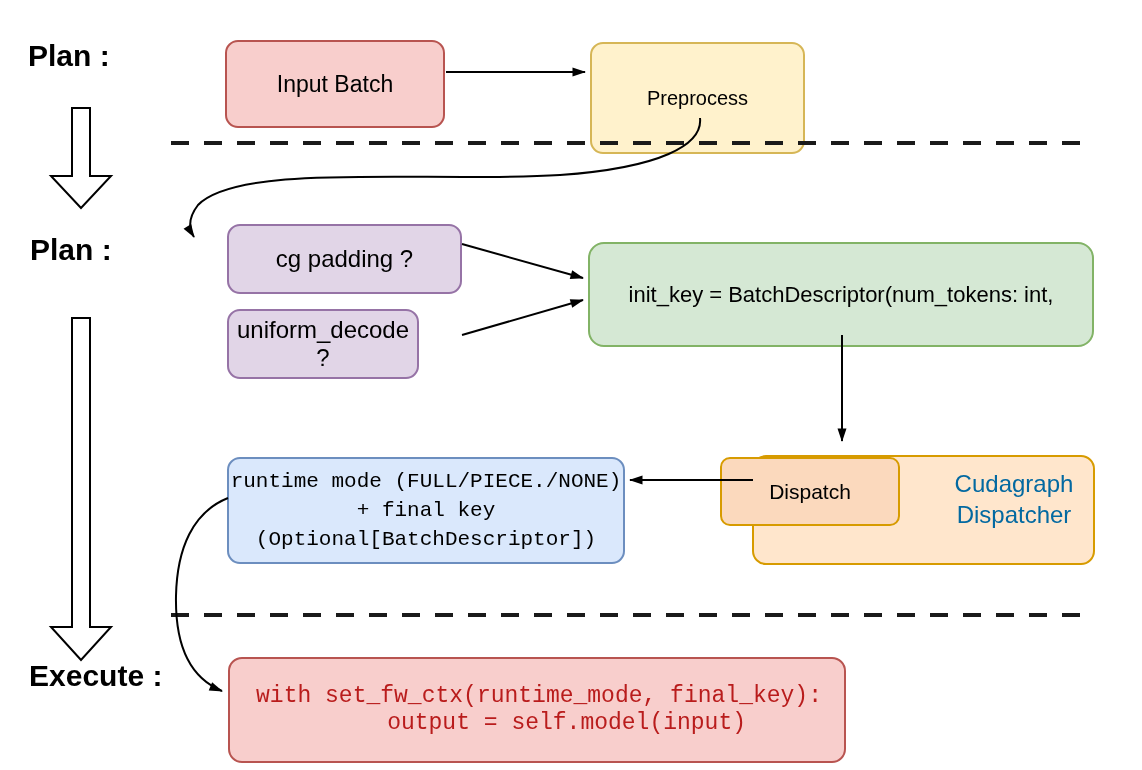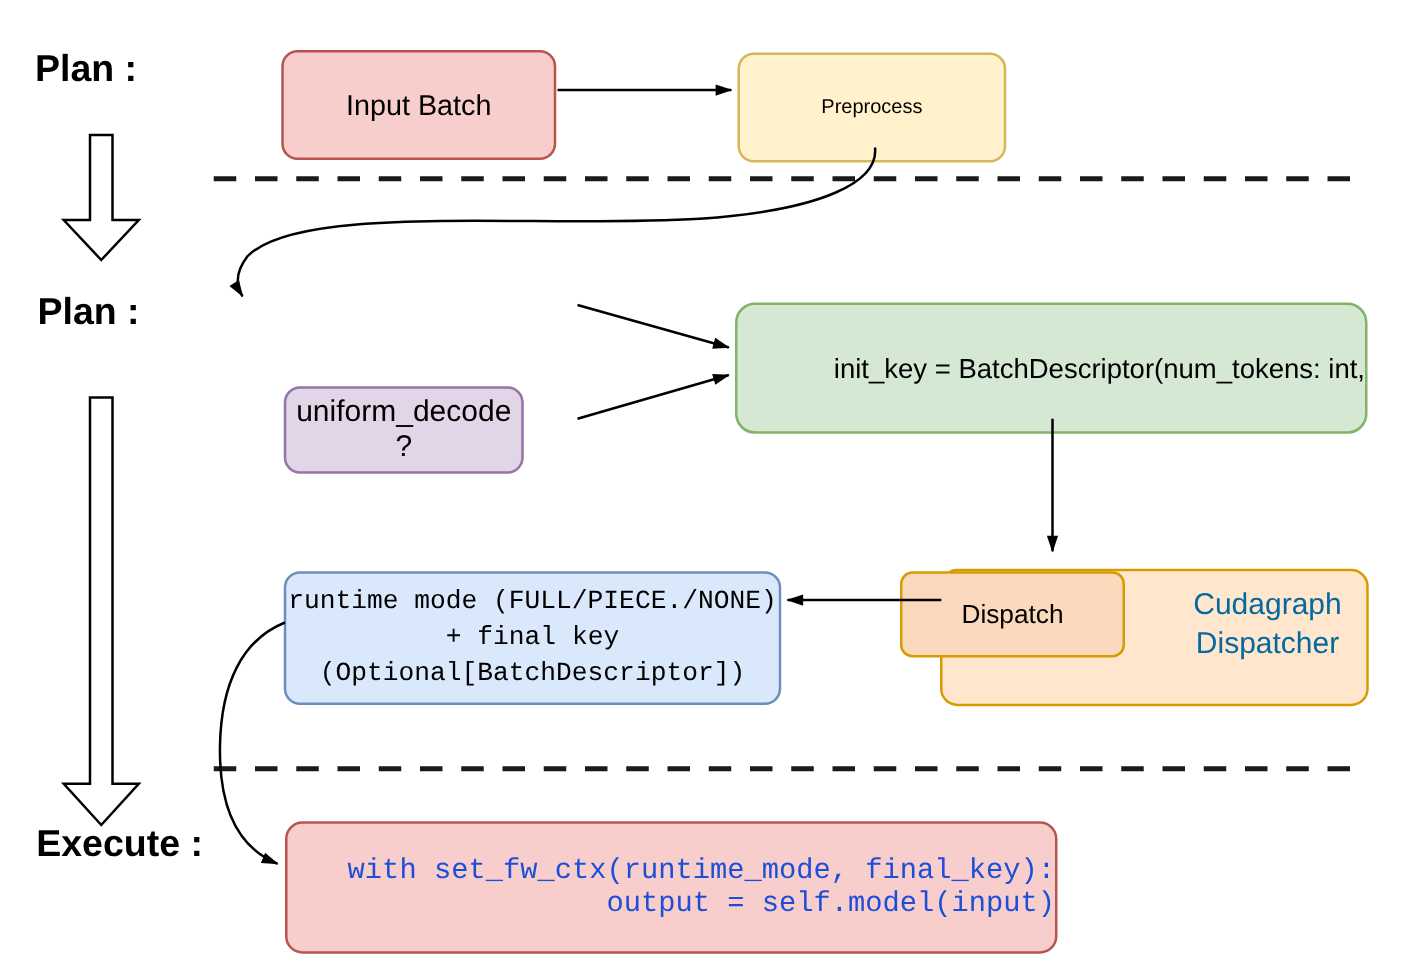--- a/index.html
+++ b/index.html
@@ -36,39 +36,39 @@
     margin-top:12px;
   }
   .node span{display:block;}
 
   #node-input-batch{
     left:225px;top:28px;width:220px;height:88px;
     background:#F8CECC;border-color:#B85450;
     font-size:23px;
   }
   #node-preprocess{
-    left:590px;top:30px;width:215px;height:88px;
+    left:590px;top:30px;width:215px;height:112px;
     background:#FFF2CC;border-color:#D6B656;
-    font-size:16px;
+    font-size:20px;
   }
   #node-cg-padding{
     left:227px;top:212px;width:235px;height:70px;
     background:#E1D5E7;border-color:#9673A6;
     font-size:24px;
   }
   #node-uniform-decode{
     left:227px;top:297px;width:192px;height:70px;
     background:#E1D5E7;border-color:#9673A6;
     font-size:24px;
   }
   #node-init-key{
     left:588px;top:230px;width:506px;height:105px;
     background:#D5E8D4;border-color:#82B366;
     border-radius:16px;
-    font-size:22px;line-height:30px;align-items:flex-end;
+    font-size:22px;line-height:30px;
   }
   #node-runtime-mode{
     left:227px;top:445px;width:398px;height:107px;
     background:#DAE8FC;border-color:#6C8EBF;
     font-size:21px;line-height:29px;font-family:Liberation Mono, monospace;
   }
   #node-cudagraph-outer{
     left:752px;top:443px;width:343px;height:110px;
     background:#FFE6CC;border-color:#D79B00;
     border-radius:14px;
@@ -87,22 +87,22 @@
     font-size:24px;line-height:31px;
     color:#0369a1;
     z-index:3;
   }
   #node-execute-code{
     left:228px;top:645px;width:618px;height:106px;
     background:#F8CECC;border-color:#B85450;
     border-radius:14px;
     font-family:"Liberation Mono", monospace;
     font-size:23px;line-height:27px;
-    color:#1d4ed8;
-    align-items:flex-end;
+    color:#b91c1c;
+    align-items:center;
     padding-left:4px;
   }
   .code-line{white-space:pre;text-align:left;}
 
   #connector-layer{
     position:absolute;left:0;top:0;width:1142px;height:770px;
     z-index:5;pointer-events:none;
   }
 </style>
 </head>
@@ -115,20 +115,23 @@
   <div class="section-label" id="label-execute">Execute :</div>
 
   <div class="node" id="node-input-batch">
     <span>Input Batch</span>
   </div>
 
   <div class="node" id="node-preprocess">
     <span>Preprocess</span>
   </div>
 
+  <div class="node" id="node-cg-padding">
+    <span>cg padding ?</span>
+  </div>
 
   <div class="node" id="node-uniform-decode">
     <span>uniform_decode ?</span>
   </div>
 
   <div class="node" id="node-init-key">
     <span>init_key = BatchDescriptor(num_tokens: int,</span>
   </div>
 
   <div class="node" id="node-runtime-mode">

